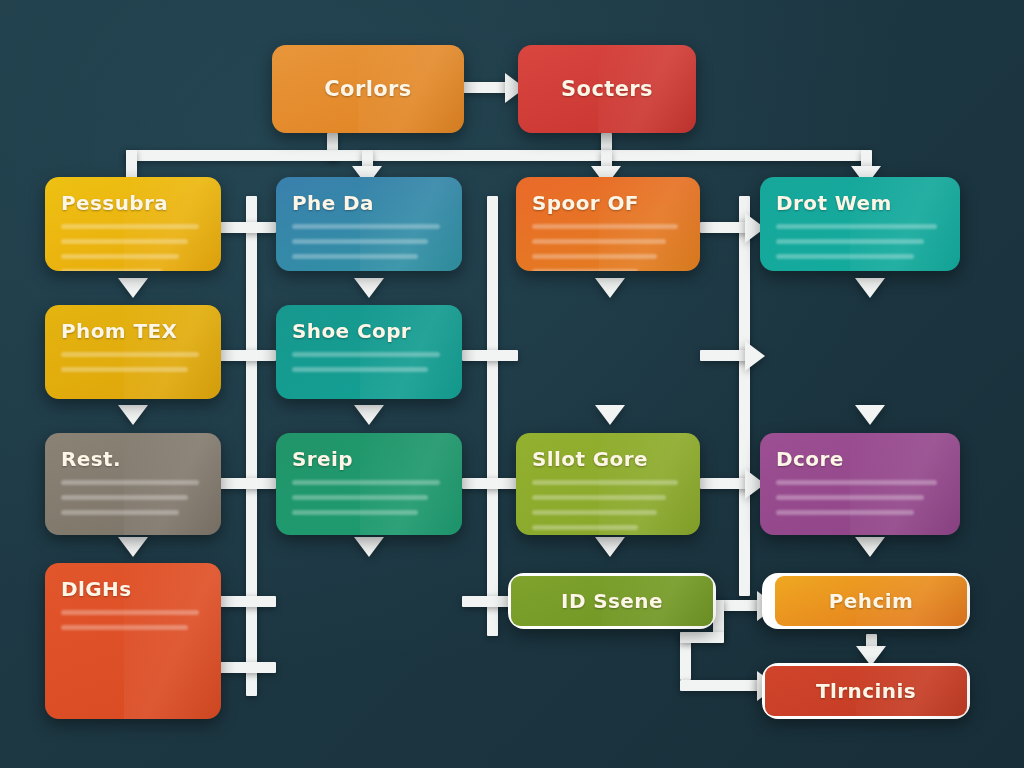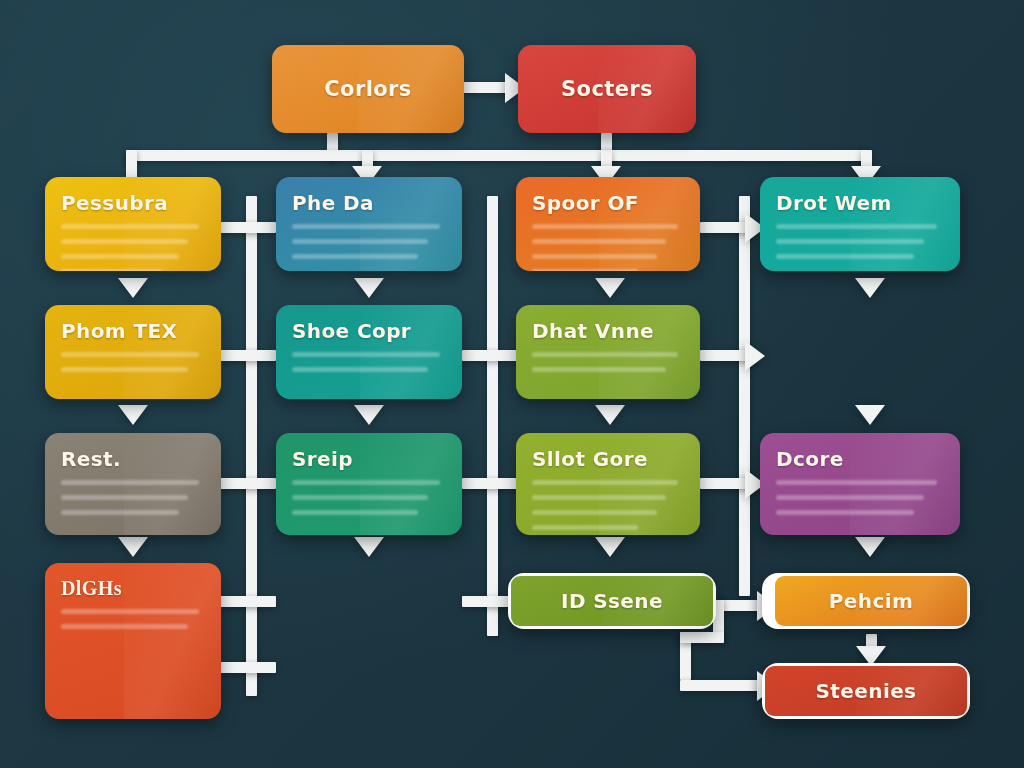--- a/index.html
+++ b/index.html
@@ -263,28 +263,20 @@
 
   <div class="node" style="left:276px; top:305px; width:186px; height:94px;
               background:linear-gradient(160deg,#17988f 0%,#13a093 100%);">
     <div class="title">Shoe Copr</div>
     <div class="body">
         <div class="tline" style="width: 96%;"></div>
         <div class="tline" style="width: 88%;"></div>
       </div>
   </div>
 
-  <div class="node" style="left:516px; top:305px; width:184px; height:94px;
-              background:linear-gradient(160deg,#8aad33 0%,#7da32c 100%);">
-    <div class="title">Dhat Vnne</div>
-    <div class="body">
-        <div class="tline" style="width: 96%;"></div>
-        <div class="tline" style="width: 88%;"></div>
-      </div>
-  </div>
 
 
   <div class="node" style="left:45px; top:433px; width:176px; height:102px;
               background:linear-gradient(160deg,#8b8276 0%,#7d7468 100%);">
     <div class="title">Rest.</div>
     <div class="body">
         <div class="tline" style="width: 96%;"></div>
         <div class="tline" style="width: 88%;"></div>
         <div class="tline" style="width: 82%;"></div>
       </div>
@@ -315,21 +307,21 @@
               background:linear-gradient(160deg,#9c4f93 0%,#8f4487 100%);">
     <div class="title">Dcore</div>
     <div class="body">
         <div class="tline" style="width: 96%;"></div>
         <div class="tline" style="width: 88%;"></div>
         <div class="tline" style="width: 82%;"></div>
       </div>
   </div>
 
   <div class="node" style="left:45px; top:563px; width:176px; height:156px;
-              background:linear-gradient(160deg,#e2562c 0%,#d94a22 100%);font-family:Liberation Serif, serif;">
+              background:linear-gradient(160deg,#e2562c 0%,#d94a22 100%);">
     <div class="title">DlGHs</div>
     <div class="body">
         <div class="tline" style="width: 96%;"></div>
         <div class="tline" style="width: 88%;"></div>
       </div>
   </div>
 
 
   <div class="node framed" style="left:508px; top:573px; width:208px; height:56px;">
     <div class="inner" style="background:linear-gradient(160deg,#7fa32c 0%,#6e9423 100%);">
@@ -338,17 +330,17 @@
   </div>
 
   <div class="node framed" style="left:762px; top:573px; width:208px; height:56px;">
     <div class="inner" style="background:linear-gradient(160deg,#efa821 0%,#e2761e 100%);margin-left:10px;">
       <div class="title">Pehcim</div>
     </div>
   </div>
 
   <div class="node framed" style="left:762px; top:663px; width:208px; height:56px;">
     <div class="inner" style="background:linear-gradient(160deg,#d1442c 0%,#c13a22 100%);">
-      <div class="title">Steenies</div>
+      <div class="title">Tlrncinis</div>
     </div>
   </div>
 
 </div>
 
 </body></html>

